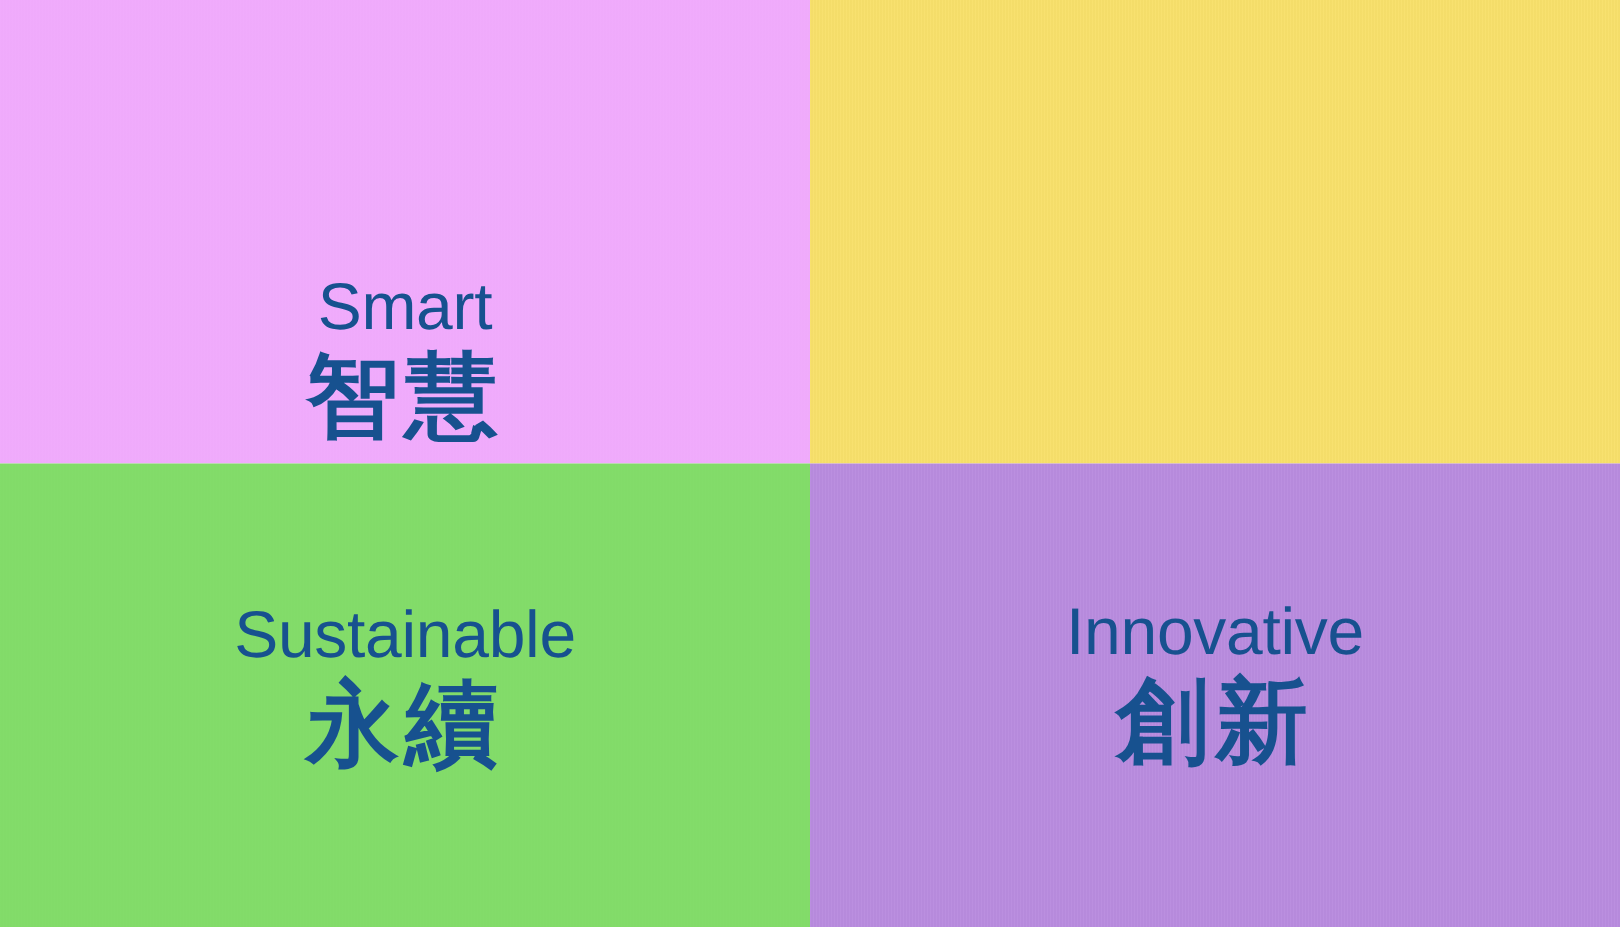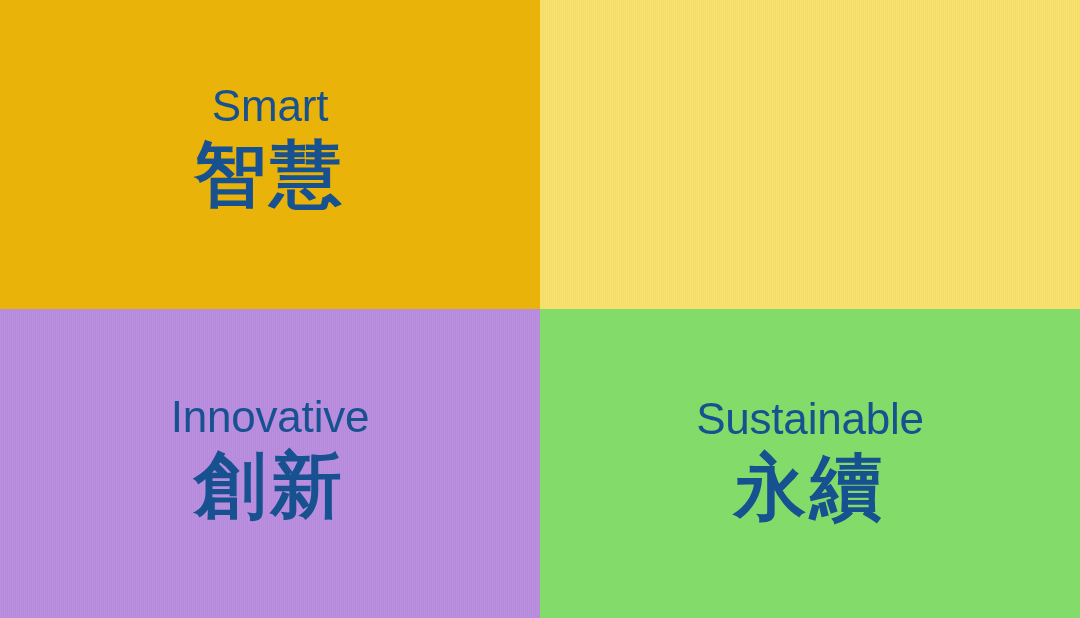--- a/index.html
+++ b/index.html
@@ -59,59 +59,59 @@
   .label-en {
     font-family: "Liberation Sans", "DejaVu Sans", sans-serif;
     font-size: 44px;
     font-weight: 400;
     letter-spacing: -0.2px;
     line-height: 1.05;
     white-space: nowrap;
   }
 
   .label-zh {
-    font-family: Liberation Serif, serif;
-    font-size: 72px;
+    font-family: Liberation Mono, monospace;
+    font-size: 62px;
     font-weight: 700;
     letter-spacing: 4px;
     line-height: 1.08;
     margin-top: 8px;
     white-space: nowrap;
   }
 
   
   #quadrant-smart       .quad-inner { transform: translateY(-6px); }
   #quadrant-energetic   .quad-inner { transform: translateY(0px); }
   #quadrant-innovative  .quad-inner { transform: translateY(-4px); }
   #quadrant-sustainable .quad-inner { transform: translateY(-2px); }
 </style>
 </head>
 <body>
 
 <div id="brand-grid">
 
-  <section class="quadrant flat" id="quadrant-smart" style="background-color: #eab308; color: rgb(23, 81, 143);">
+  <section class="quadrant flat" id="quadrant-smart" style="background-color: #f0abfc; color: rgb(23, 81, 143); justify-content: flex-end;">
     <div class="quad-inner">
       <span class="label-en">Smart</span>
       <span class="label-zh">智慧</span>
     </div>
   </section>
 
   <section class="quadrant" id="quadrant-energetic" style="background-color: rgb(248, 224, 107); color: rgb(23, 81, 143);">
     <div class="quad-inner">
     </div>
   </section>
 
+  <section class="quadrant flat" id="quadrant-sustainable" style="background-color: rgb(130, 220, 105); color: rgb(23, 81, 143);">
+    <div class="quad-inner">
+      <span class="label-en">Sustainable</span>
+      <span class="label-zh">永續</span>
+    </div>
+  </section>
+
   <section class="quadrant" id="quadrant-innovative" style="background-color: rgb(185, 140, 223); color: rgb(23, 81, 143);">
     <div class="quad-inner">
       <span class="label-en">Innovative</span>
       <span class="label-zh">創新</span>
     </div>
   </section>
 
-  <section class="quadrant flat" id="quadrant-sustainable" style="background-color: rgb(130, 220, 105); color: rgb(23, 81, 143);">
-    <div class="quad-inner">
-      <span class="label-en">Sustainable</span>
-      <span class="label-zh">永續</span>
-    </div>
-  </section>
-
 </div>
 
 </body></html>

